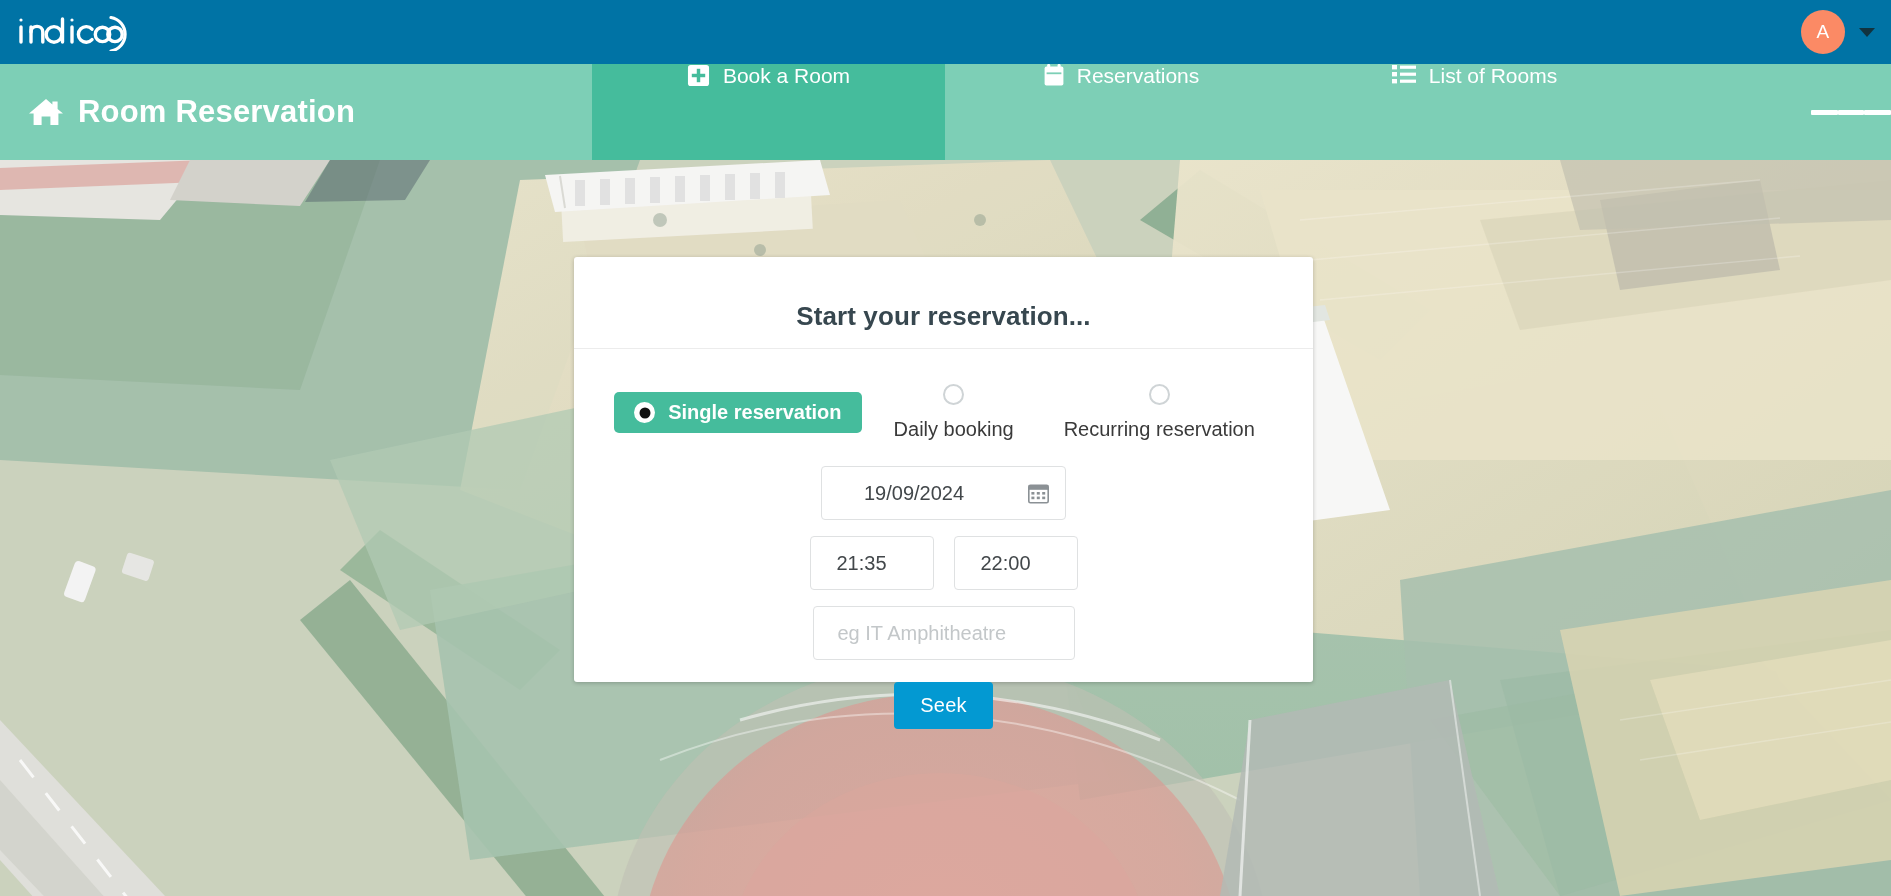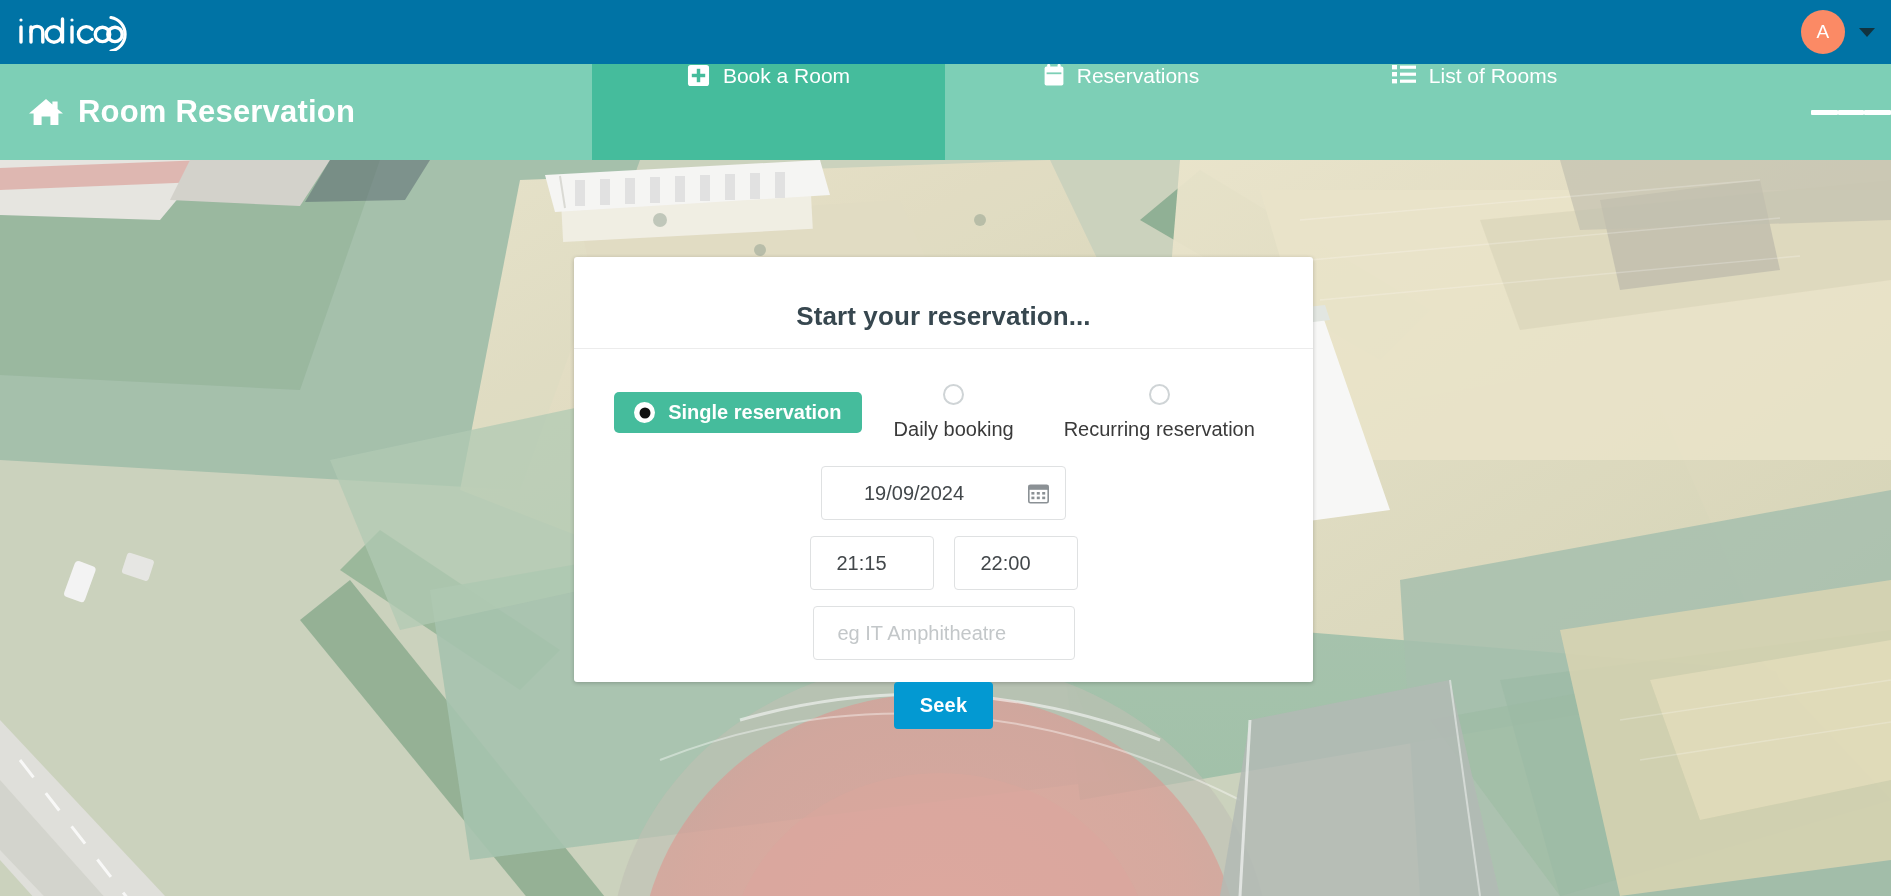--- a/index.html
+++ b/index.html
@@ -161,21 +161,21 @@
   .inp-room .rph{ padding-left:8px; }
 
   .cal-icon{ opacity:.78; }
 
   .seek-wrap{ margin-top:22px; }
   .seek-btn{
     background:#0399d2;
     color:#ffffff;
     border:none; border-radius:4px;
     font-family:"Liberation Sans", sans-serif;
-    font-size:20px; font-weight:700;
+    font-size:20px; font-weight:400;
     padding:12px 26px;
     cursor:pointer;
     letter-spacing:.2px;
   }
 </style>
 </head>
 <body>
 
 <div class="topbar">
   <div class="logo-wrap">
@@ -425,21 +425,21 @@
               <rect x="8.8" y="13.6" width="3" height="2.6"></rect>
               <rect x="14.2" y="13.6" width="3" height="2.6"></rect>
             </g>
           </svg>
         </span>
       </div>
     </div>
 
     <div class="time-row">
       <div class="inp inp-time">
-        <span class="tval">21:15</span>
+        <span class="tval">21:35</span>
       </div>
       <div class="inp inp-time">
         <span class="tval">22:00</span>
       </div>
     </div>
 
     <div class="inp inp-room">
       <span class="rph">eg IT Amphitheatre</span>
     </div>
 

